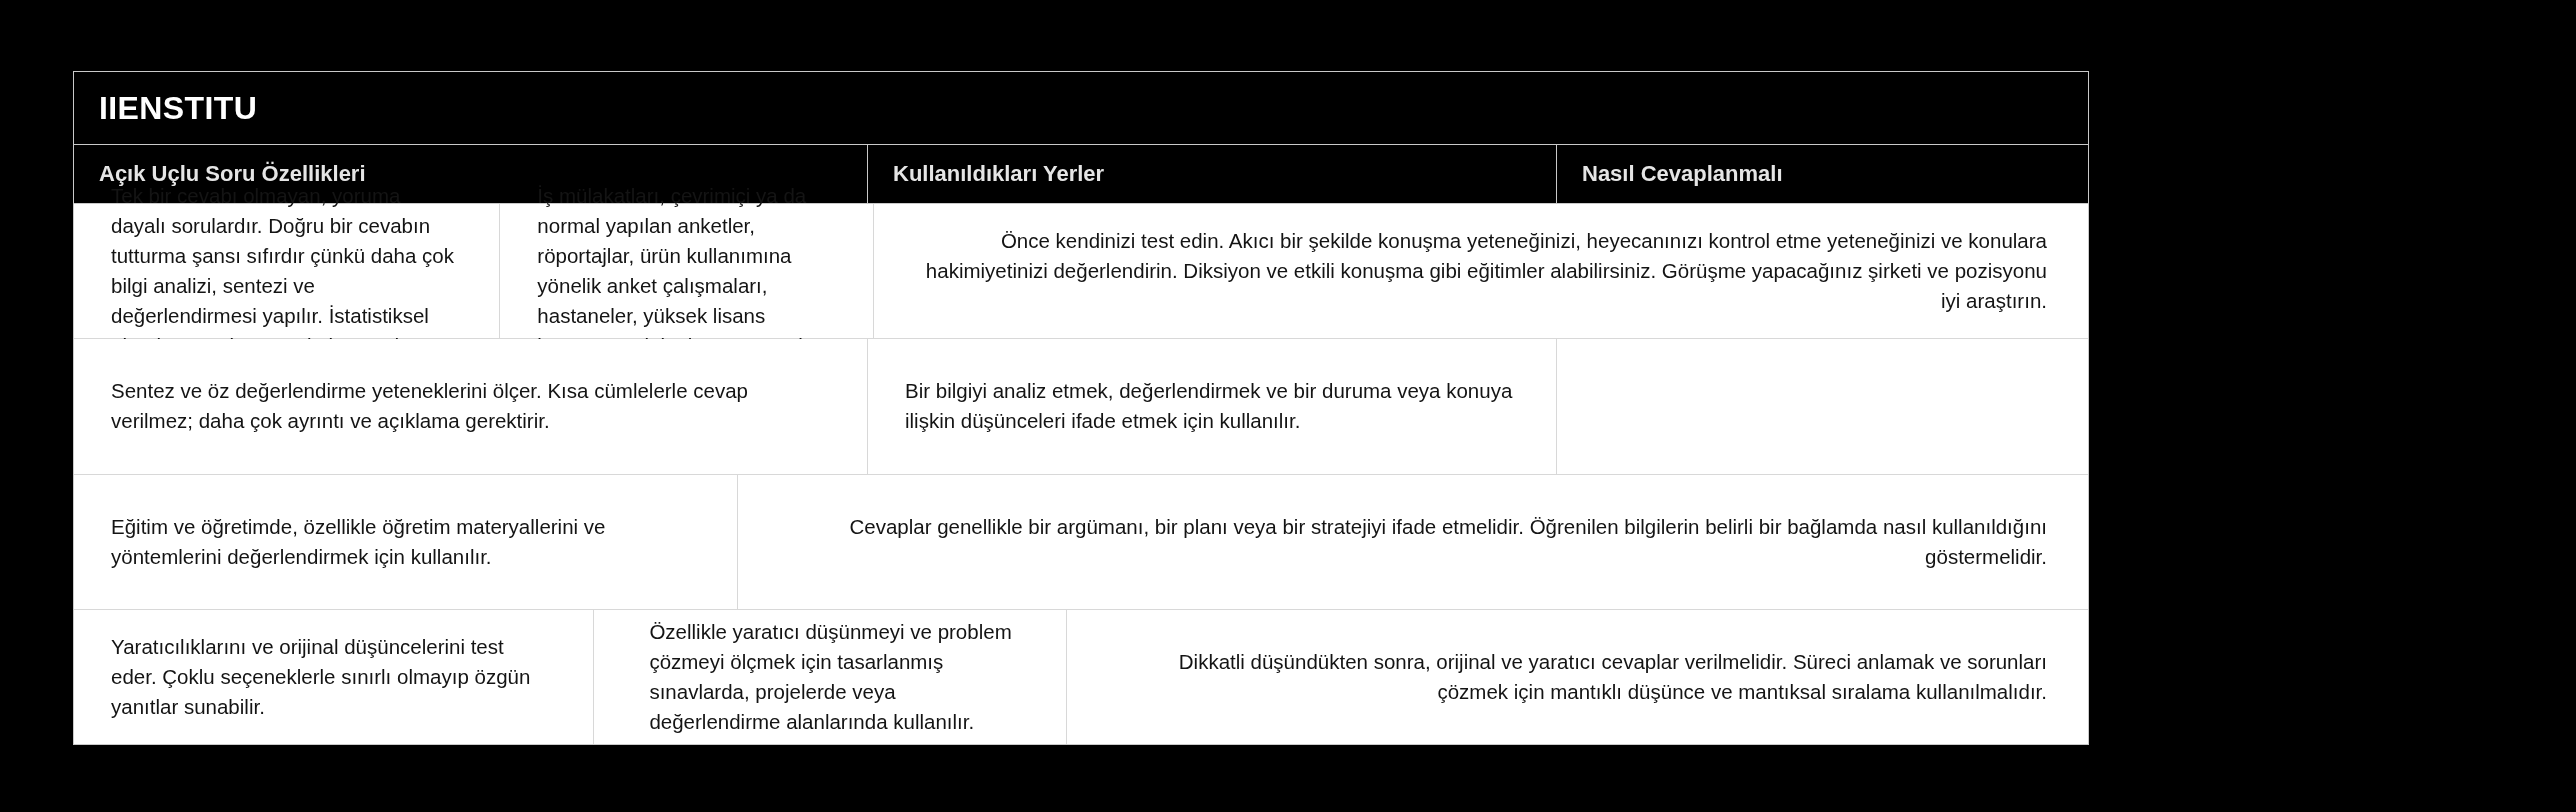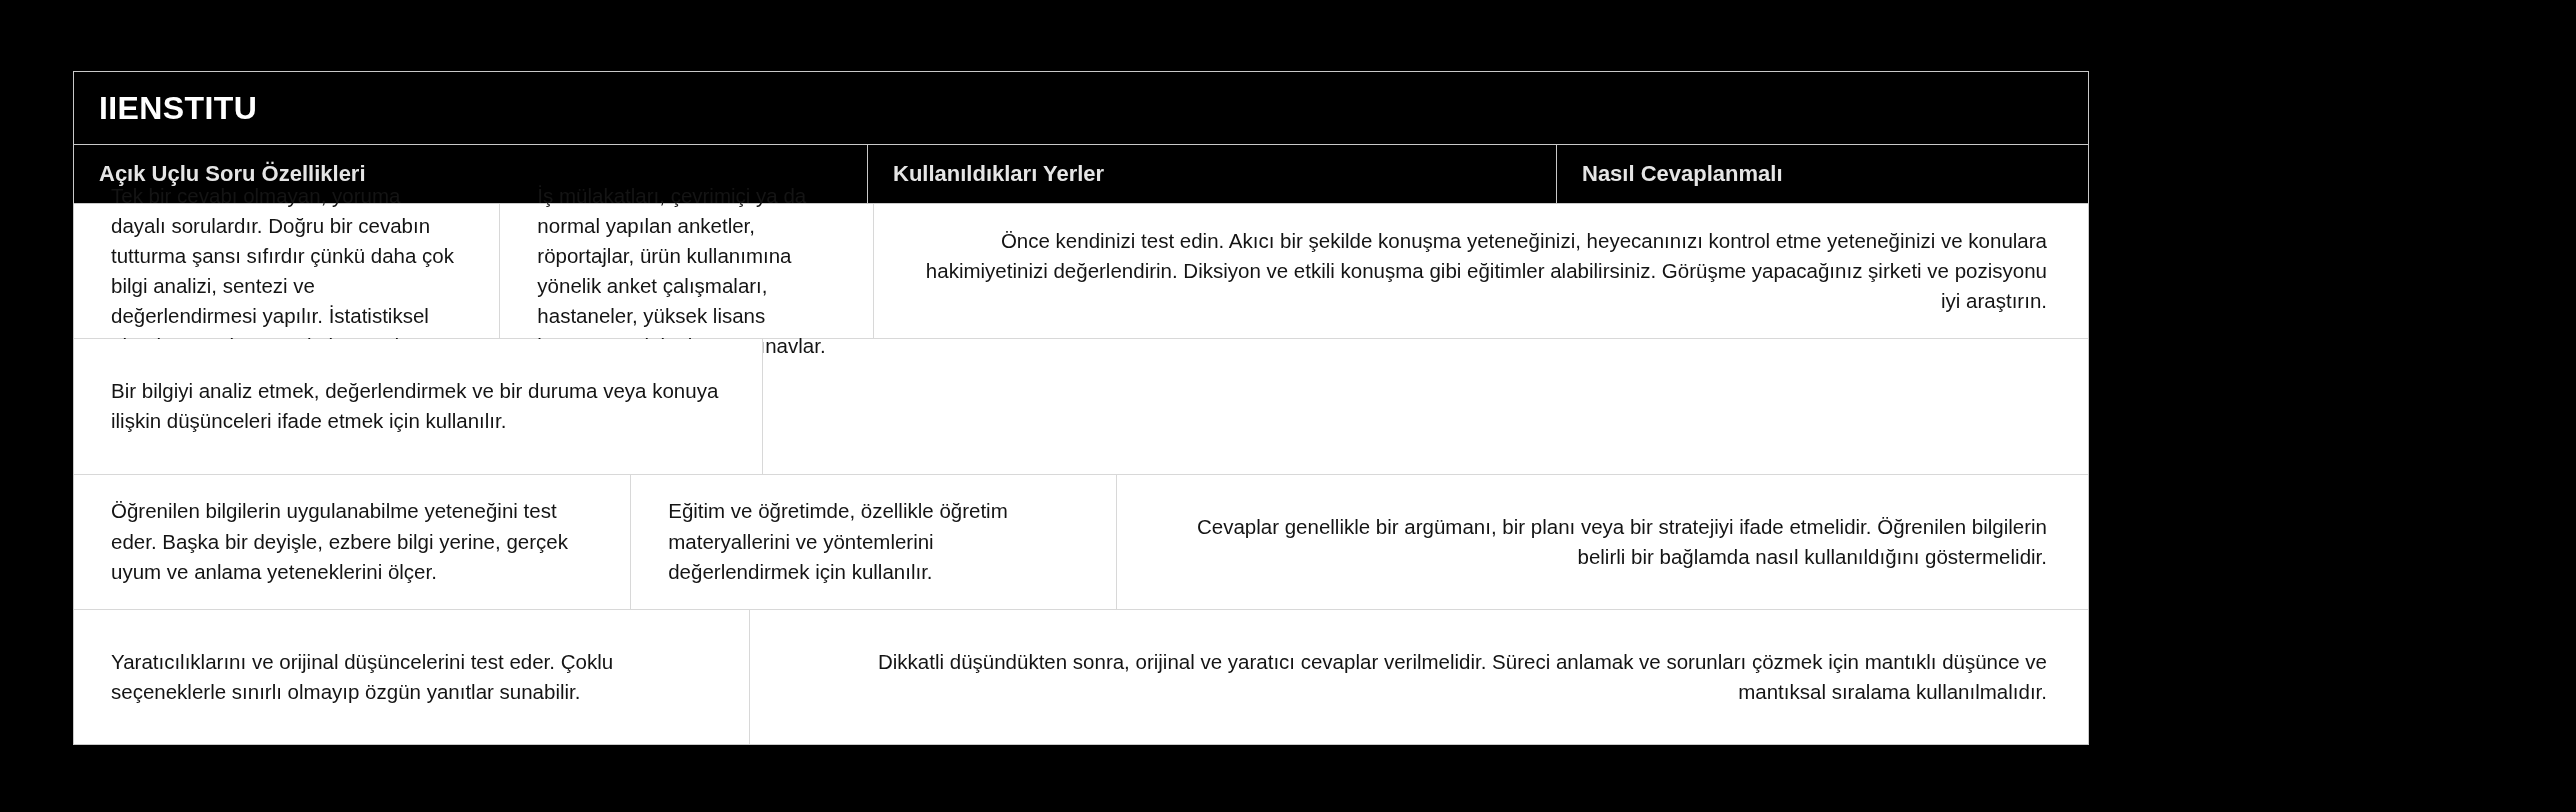--- a/index.html
+++ b/index.html
@@ -133,41 +133,44 @@
         </div>
         <div class="body-cell c2">
           <p>İş mülakatları, çevrimiçi ya da normal yapılan anketler, röportajlar, ürün kullanımına yönelik anket çalışmaları, hastaneler, yüksek lisans başvuru mülakatları ve sınavlar.</p>
         </div>
         <div class="body-cell c3">
           <p>Önce kendinizi test edin. Akıcı bir şekilde konuşma yeteneğinizi, heyecanınızı kontrol etme yeteneğinizi ve konulara hakimiyetinizi değerlendirin. Diksiyon ve etkili konuşma gibi eğitimler alabilirsiniz. Görüşme yapacağınız şirketi ve pozisyonu iyi araştırın.</p>
         </div>
       </div>
 
       <div class="body-row">
+        <div class="body-cell c1">
+          <p>Sentez ve öz değerlendirme yeteneklerini ölçer. Kısa cümlelerle cevap verilmez; daha çok ayrıntı ve açıklama gerektirir.</p>
+        </div>
         <div class="body-cell c2">
           <p>Bir bilgiyi analiz etmek, değerlendirmek ve bir duruma veya konuya ilişkin düşünceleri ifade etmek için kullanılır.</p>
         </div>
       </div>
 
       <div class="body-row">
-        <div class="body-cell c1">
-          <p>Öğrenilen bilgilerin uygulanabilme yeteneğini test eder. Başka bir deyişle, ezbere bilgi yerine, gerçek uyum ve anlama yeteneklerini ölçer.</p>
-        </div>
         <div class="body-cell c2">
           <p>Eğitim ve öğretimde, özellikle öğretim materyallerini ve yöntemlerini değerlendirmek için kullanılır.</p>
         </div>
         <div class="body-cell c3">
           <p>Cevaplar genellikle bir argümanı, bir planı veya bir stratejiyi ifade etmelidir. Öğrenilen bilgilerin belirli bir bağlamda nasıl kullanıldığını göstermelidir.</p>
         </div>
       </div>
 
       <div class="body-row last">
         <div class="body-cell c1">
           <p>Yaratıcılıklarını ve orijinal düşüncelerini test eder. Çoklu seçeneklerle sınırlı olmayıp özgün yanıtlar sunabilir.</p>
         </div>
+        <div class="body-cell c2">
+          <p>Özellikle yaratıcı düşünmeyi ve problem çözmeyi ölçmek için tasarlanmış sınavlarda, projelerde veya değerlendirme alanlarında kullanılır.</p>
+        </div>
         <div class="body-cell c3">
           <p>Dikkatli düşündükten sonra, orijinal ve yaratıcı cevaplar verilmelidir. Süreci anlamak ve sorunları çözmek için mantıklı düşünce ve mantıksal sıralama kullanılmalıdır.</p>
         </div>
       </div>
 
     </div>
   </div>
 </div>
 
 

